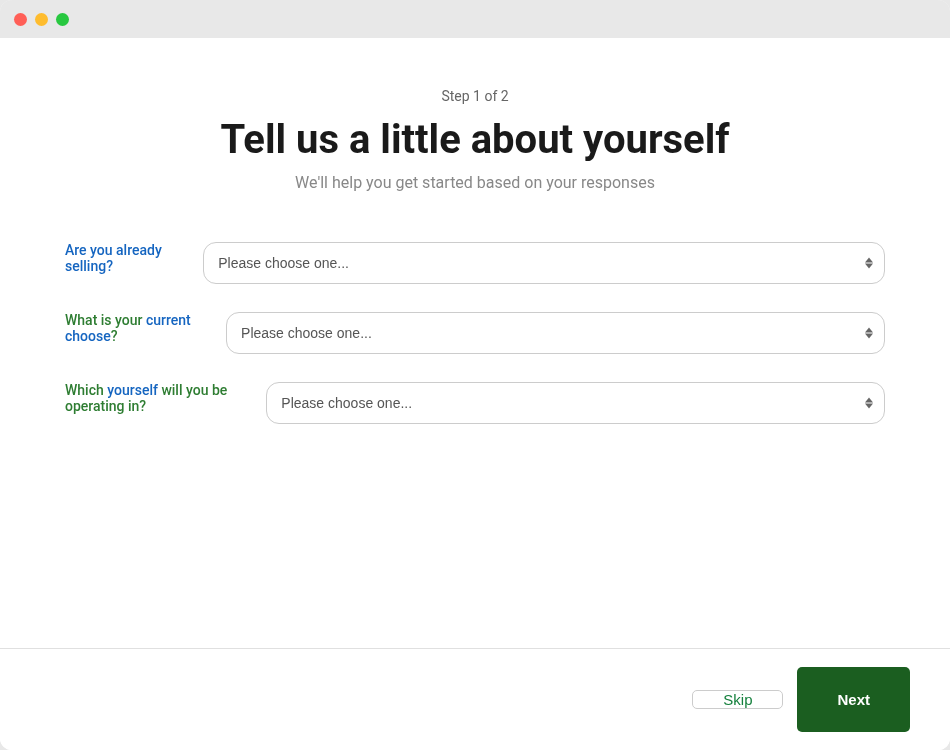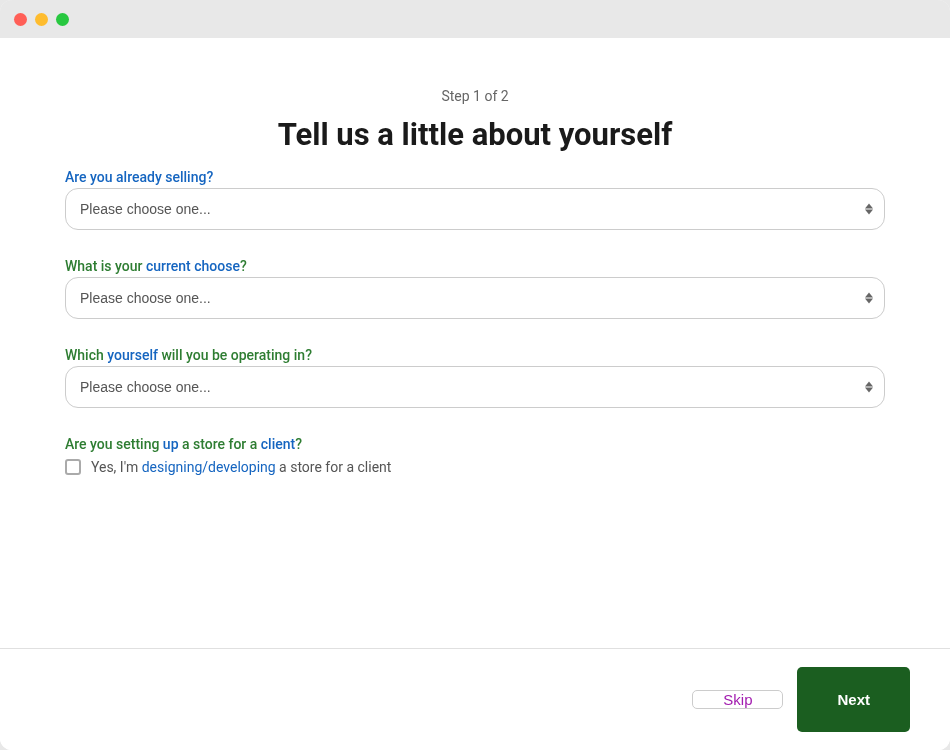--- a/index.html
+++ b/index.html
@@ -67,46 +67,46 @@
       overflow-y: auto;
     }
 
     .step-indicator {
       font-size: 14px;
       color: #666;
       margin-bottom: 12px;
     }
 
     .page-title {
-      font-size: 31px;
+      font-size: 40px;
       font-weight: 700;
       color: #1a1a1a;
-      margin-bottom: 16px;
+      margin-bottom: 10px;
       text-align: center;
     }
 
     .page-subtitle {
       font-size: 16px;
       color: #888;
       margin-bottom: 50px;
       text-align: center;
     }
 
     .form-container {
       width: 100%;
       max-width: 820px;
       display: flex;
       flex-direction: column;
       gap: 28px;
     }
 
     .form-group {
       display: flex;
-      flex-direction: column;
-      gap: 3px;
+      flex-direction: row;
+      gap: 15px;
     }
 
     .form-label {
       font-size: 14px;
       font-weight: 500;
       color: #2e7d32;
     }
 
     .form-label span {
       color: #1565c0;
@@ -189,21 +189,21 @@
       background: #fff;
       flex-shrink: 0;
     }
 
     .btn-skip {
       padding: 0 30px;
       border: 1px solid #ccc;
       border-radius: 5px;
       background: #fff;
       font-size: 15px;
-      color: #a21caf;
+      color: #15803d;
       cursor: pointer;
       font-weight: 500;
     }
 
     .btn-next {
       padding: 24px 40px;
       border: none;
       border-radius: 5px;
       background: #1b5e20;
       font-size: 15px;
@@ -243,20 +243,21 @@
 
   <div class="content">
     <div class="main-area">
 
       <div class="step-indicator">
         <span>Step 1 of 2</span>
       </div>
 
       <h1 class="page-title">Tell us a little about yourself</h1>
 
+      <p class="page-subtitle">We'll help you get started based on your responses</p>
 
       <div class="form-container">
 
         <div class="form-group">
           <label class="form-label">
             <span>Are you already selling?</span>
           </label>
           <div class="select-wrapper">
             <select class="form-select">
               <option value="">Please choose one...</option>
@@ -303,31 +304,20 @@
               <option value="food">Food &amp; Beverage</option>
               <option value="other">Other</option>
             </select>
             <div class="select-icon">
               <div class="chevron-up"></div>
               <div class="chevron-down"></div>
             </div>
           </div>
         </div>
 
-        <div class="form-group">
-          <label class="form-label">
-            Are you setting <span>up</span> a store for a <span>client</span>?
-          </label>
-          <div class="checkbox-group">
-            <input type="checkbox" class="checkbox-input" id="client-checkbox" style="">
-            <label class="checkbox-label" for="client-checkbox">
-              Yes, I'm <span>designing/developing</span> a store for a client
-            </label>
-          </div>
-        </div>
 
       </div>
     </div>
 
     <div class="footer">
       <button class="btn-skip">Skip</button>
       <button class="btn-next">Next</button>
     </div>
   </div>
 </div>

